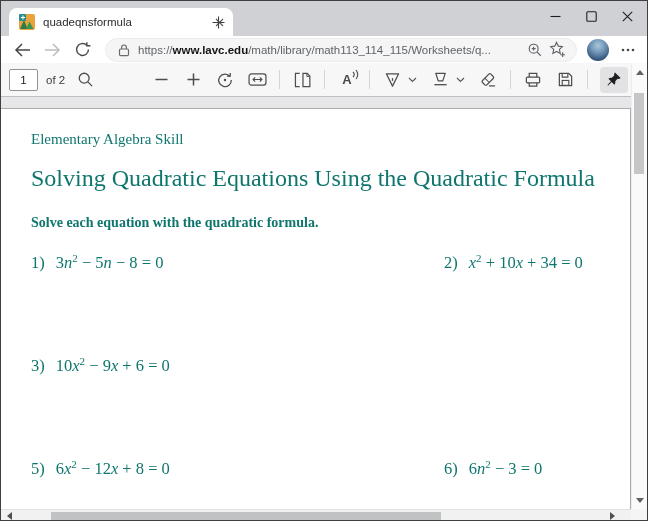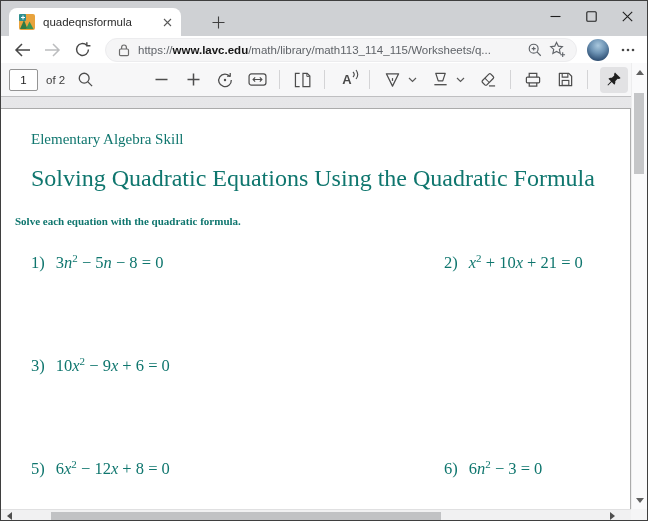--- a/index.html
+++ b/index.html
@@ -1,20 +1,20 @@
 <!DOCTYPE html>
 <html><head>
 <meta charset="utf-8">
 <style>
   html,body{margin:0;padding:0;background:#888;}
   .window{position:relative;width:648px;height:521px;box-sizing:border-box;border:1px solid #3f3f3f;
     background:#fff;overflow:hidden;font-family:"Liberation Sans",sans-serif;-webkit-font-smoothing:antialiased;}
   
   .tabstrip{position:absolute;top:0;left:0;width:100%;height:35px;background:#cfd1d4;}
-  .tab{position:absolute;left:8px;top:7px;width:172px;height:28px;background:#fff;border-radius:8px 8px 0 0;
+  .tab{position:absolute;left:8px;top:7px;width:224px;height:28px;background:#fff;border-radius:8px 8px 0 0;
     display:flex;align-items:center;padding:0 6px 0 10px;box-sizing:border-box;}
   .favicon{width:16px;height:16px;margin-right:8px;flex:0 0 auto;}
   .tab-title{font-size:11.5px;color:#2b2b2b;white-space:nowrap;overflow:hidden;flex:1;}
   .tab-close{width:16px;height:16px;display:flex;align-items:center;justify-content:center;border-radius:3px;}
   .newtab{position:absolute;left:206px;top:10px;width:22px;height:22px;display:flex;align-items:center;justify-content:center;}
   .win-controls{position:absolute;top:0;right:2px;height:34px;display:flex;}
   .win-btn{width:36px;height:30px;display:flex;align-items:center;justify-content:center;}
   
   .addressrow{position:absolute;top:35px;left:0;width:100%;height:27px;background:#fff;display:flex;align-items:center;justify-content:flex-end;}
   .nav-btn{width:30px;height:24px;display:flex;align-items:center;justify-content:center;flex:0 0 auto;}
@@ -42,21 +42,21 @@
   .read-aloud{font-size:13px;font-weight:700;color:#4a4a4a;position:relative;line-height:1;}
   .read-aloud svg{position:absolute;top:-4px;right:-8px;}
   .pin-box{width:28px;height:26px;background:#e2e2e4;border-radius:4px;display:flex;align-items:center;justify-content:center;}
   
   .content{position:absolute;top:96px;left:0;width:632px;height:412px;background:linear-gradient(#e7e7e9,#d2d2d4);overflow:hidden;}
   .page{position:absolute;top:11px;left:0;right:2px;bottom:-6px;background:#fff;
     border-top:1px solid #ababab;border-right:1px solid #ababab;}
   .doc{position:absolute;inset:0;font-family:Liberation Serif, serif;color:#0f766e;}
   .doc-header{position:absolute;left:30px;top:22px;font-size:15px;}
   .doc-title{position:absolute;left:30px;top:56px;font-size:24px;white-space:nowrap;}
-  .doc-instruction{position:absolute;left:14px;top:106px;font-size:11px;font-weight:700;}
+  .doc-instruction{position:absolute;left:30px;top:106px;font-size:14px;font-weight:700;}
   .problem{position:absolute;font-size:16.5px;white-space:nowrap;text-align:right;}
   .pnum{margin-right:11px;}
   .var{font-style:italic;}
   .sup{font-size:11px;position:relative;top:-6px;}
   .p-r1{top:144px;} .p-r2{top:247px;} .p-r3{top:350px;}
   .p-c1{left:30px;} .p-c2{left:443px;}
   
   .vscroll{position:absolute;top:62px;right:0;width:16px;height:446px;background:#fafafb;border-left:1px solid #ededee;box-sizing:border-box;}
   .v-arrow{position:absolute;left:0;width:100%;height:14px;display:flex;align-items:center;justify-content:center;}
   .v-arrow.up{top:2px;} .v-arrow.down{bottom:2px;}
@@ -268,21 +268,21 @@
     </div>
   </div>
 
   <div class="content">
     <div class="page">
       <div class="doc">
         <div class="doc-header">Elementary Algebra Skill</div>
         <div class="doc-title">Solving Quadratic Equations Using the Quadratic Formula</div>
         <div class="doc-instruction">Solve each equation with the quadratic formula.</div>
         <div class="problem p-r1 p-c1"><span class="pnum">1)</span><span>3</span><span class="var">n</span><span class="sup">2</span><span> − 5</span><span class="var">n</span><span> − 8 = 0</span></div>
-        <div class="problem p-r1 p-c2"><span class="pnum">2)</span><span class="var">x</span><span class="sup">2</span><span> + 10</span><span class="var">x</span><span> + 21 = 0</span></div>
+        <div class="problem p-r1 p-c2"><span class="pnum">2)</span><span class="var">x</span><span class="sup">2</span><span> + 10</span><span class="var">x</span><span> + 34 = 0</span></div>
         <div class="problem p-r2 p-c1"><span class="pnum">3)</span><span>10</span><span class="var">x</span><span class="sup">2</span><span> − 9</span><span class="var">x</span><span> + 6 = 0</span></div>
         <div class="problem p-r3 p-c1"><span class="pnum">5)</span><span>6</span><span class="var">x</span><span class="sup">2</span><span> − 12</span><span class="var">x</span><span> + 8 = 0</span></div>
         <div class="problem p-r3 p-c2"><span class="pnum">6)</span><span>6</span><span class="var">n</span><span class="sup">2</span><span> − 3 = 0</span></div>
       </div>
     </div>
   </div>
 
   <div class="vscroll">
     <div class="v-arrow up">
         <div class="tri-up"></div>

